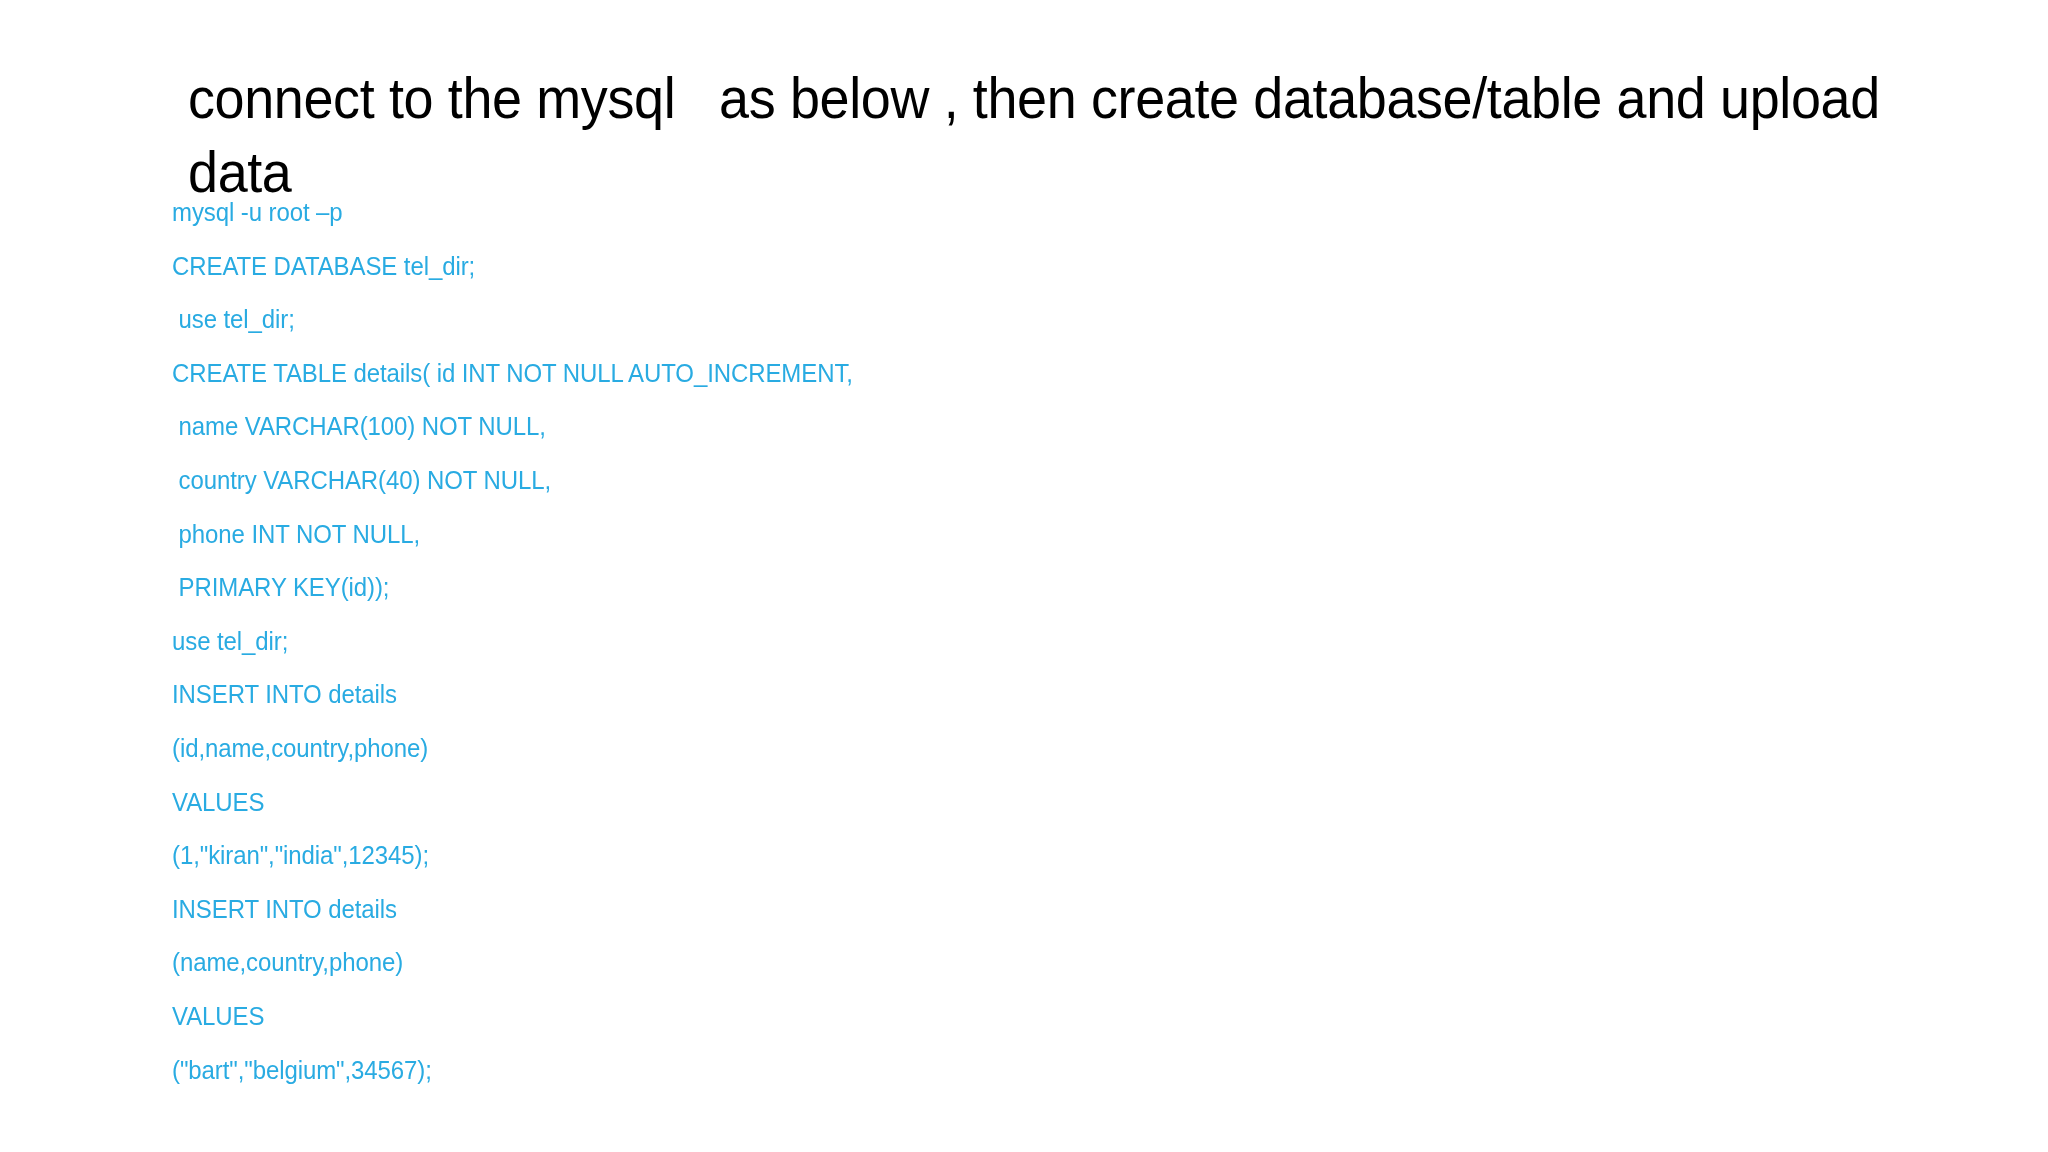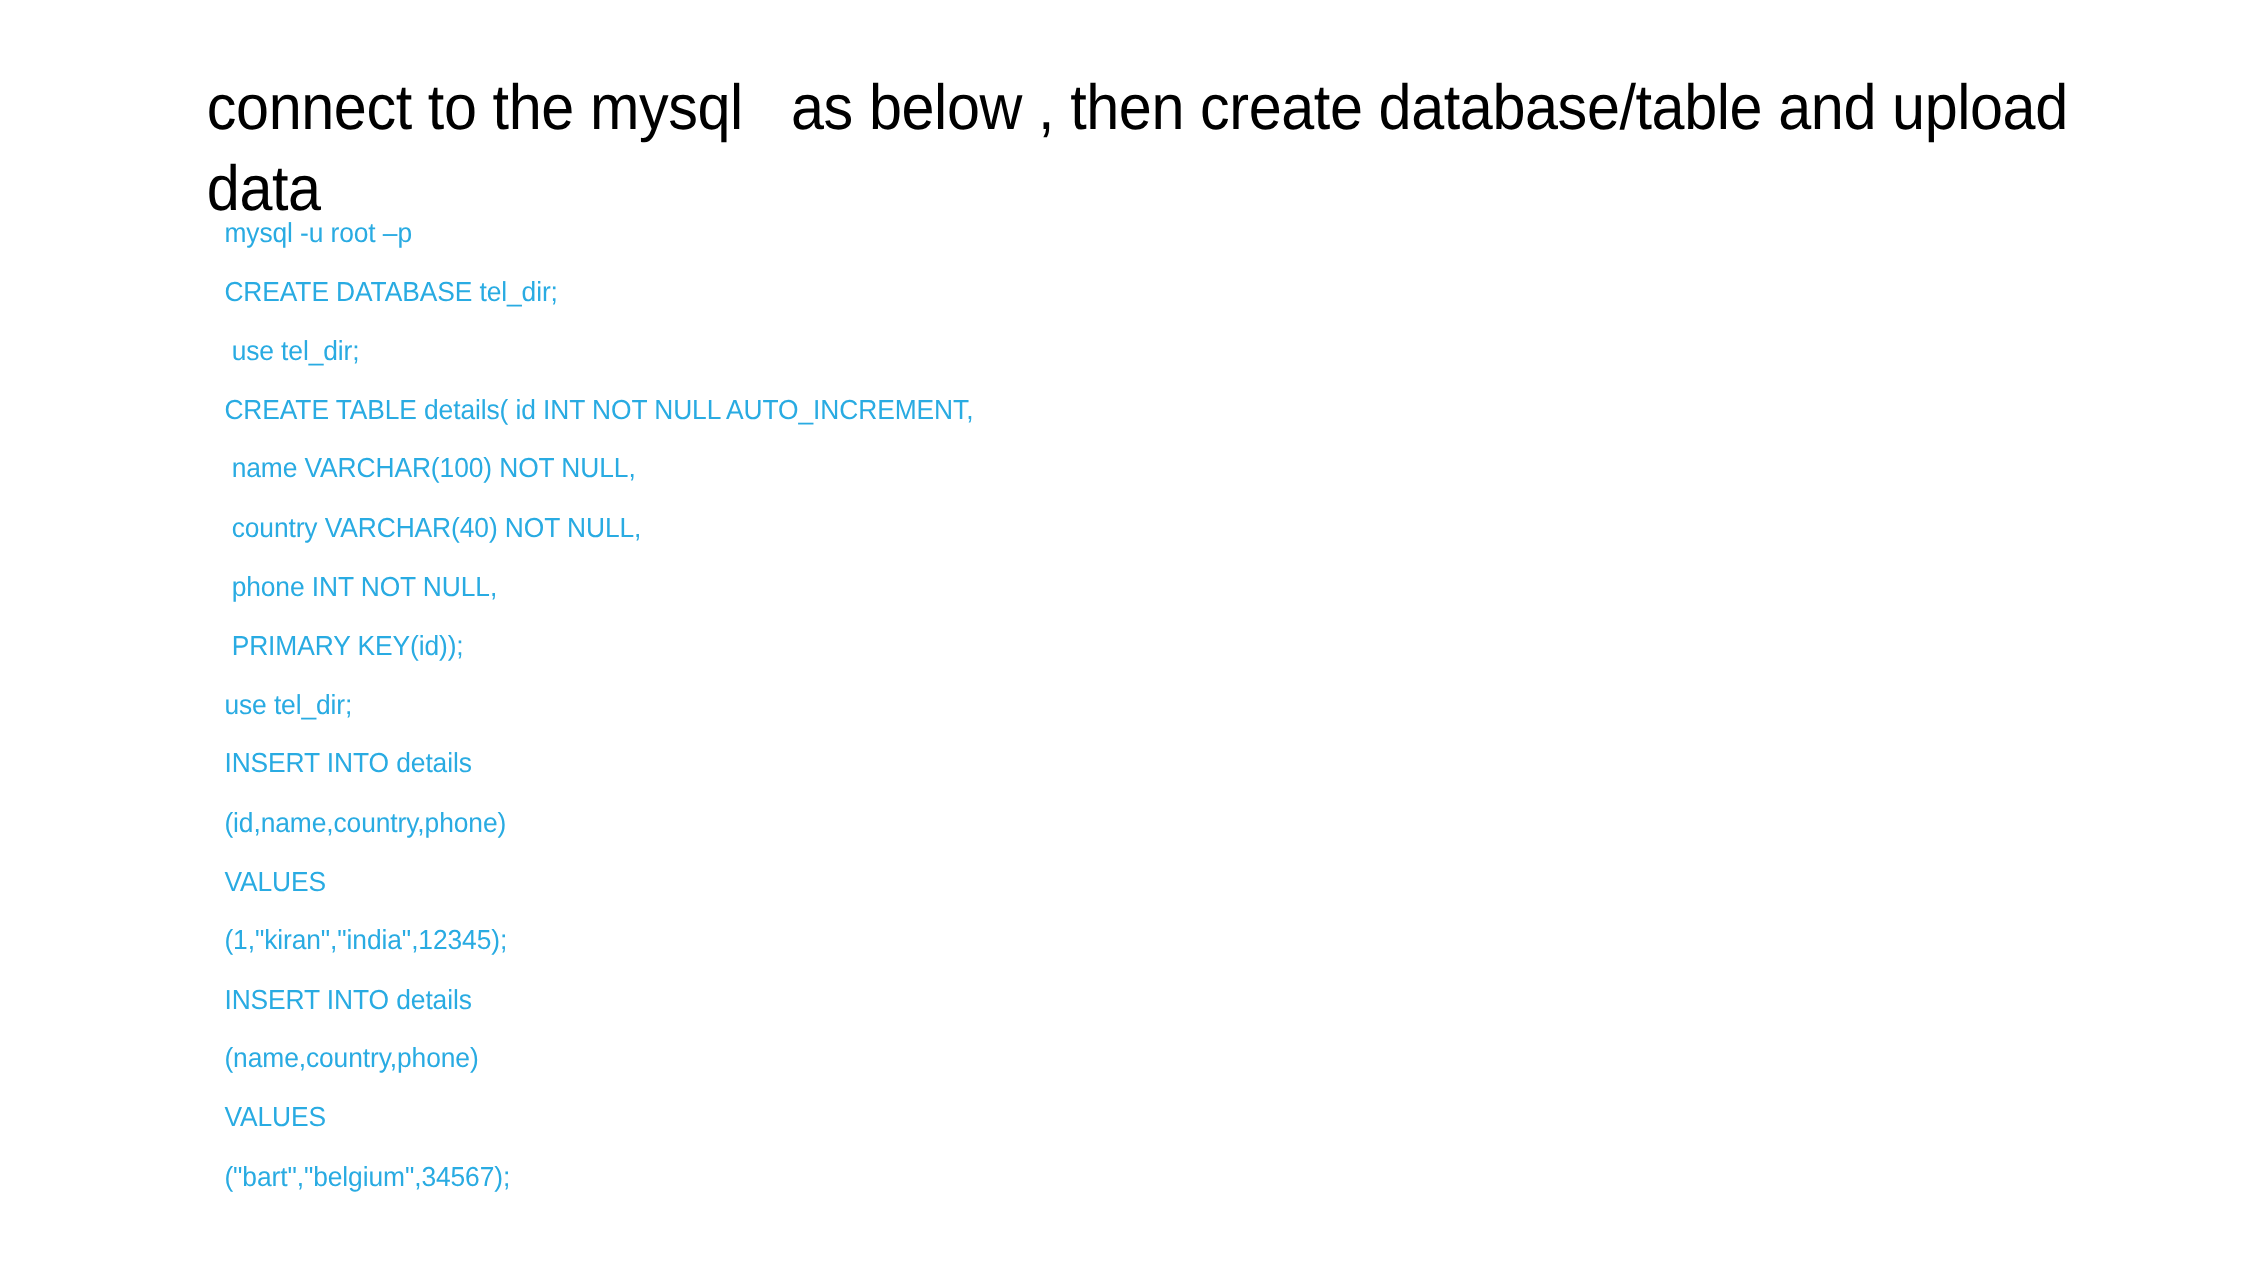--- a/index.html
+++ b/index.html
@@ -36,21 +36,21 @@
     font-weight: 400;
     letter-spacing: -0.4px;
     transform: scaleX(0.93);
     transform-origin: left top;
     white-space: pre-wrap;
   }
 
   
   .body-block {
     position: absolute;
-    left: 166px;
+    left: 134px;
     top: 186px;
     width: 1800px;
   }
 
   .code-line {
     color: #29ABE2;
     font-family: "Liberation Sans", sans-serif;
     font-size: 25px;
     line-height: 53.6px;
     font-weight: 400;

